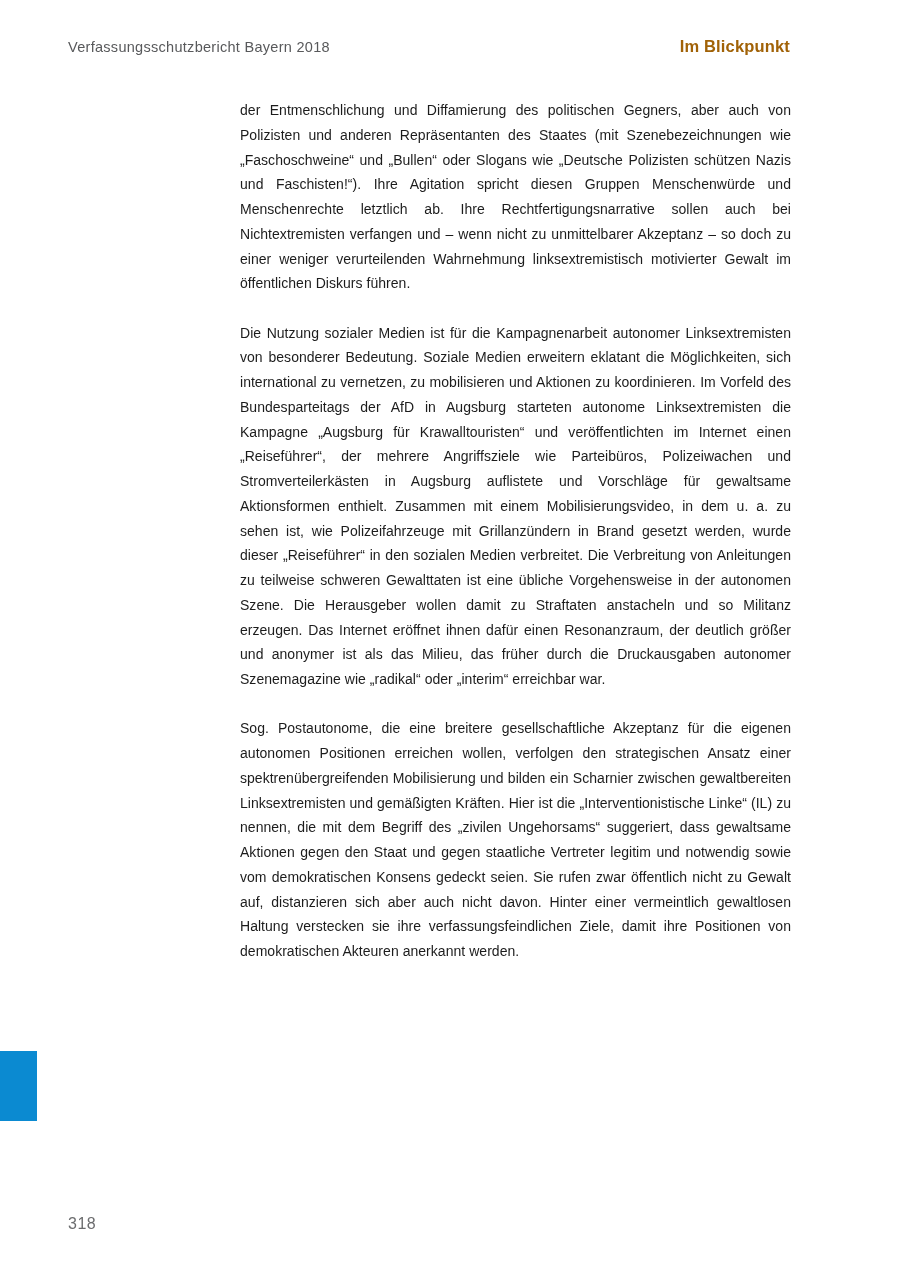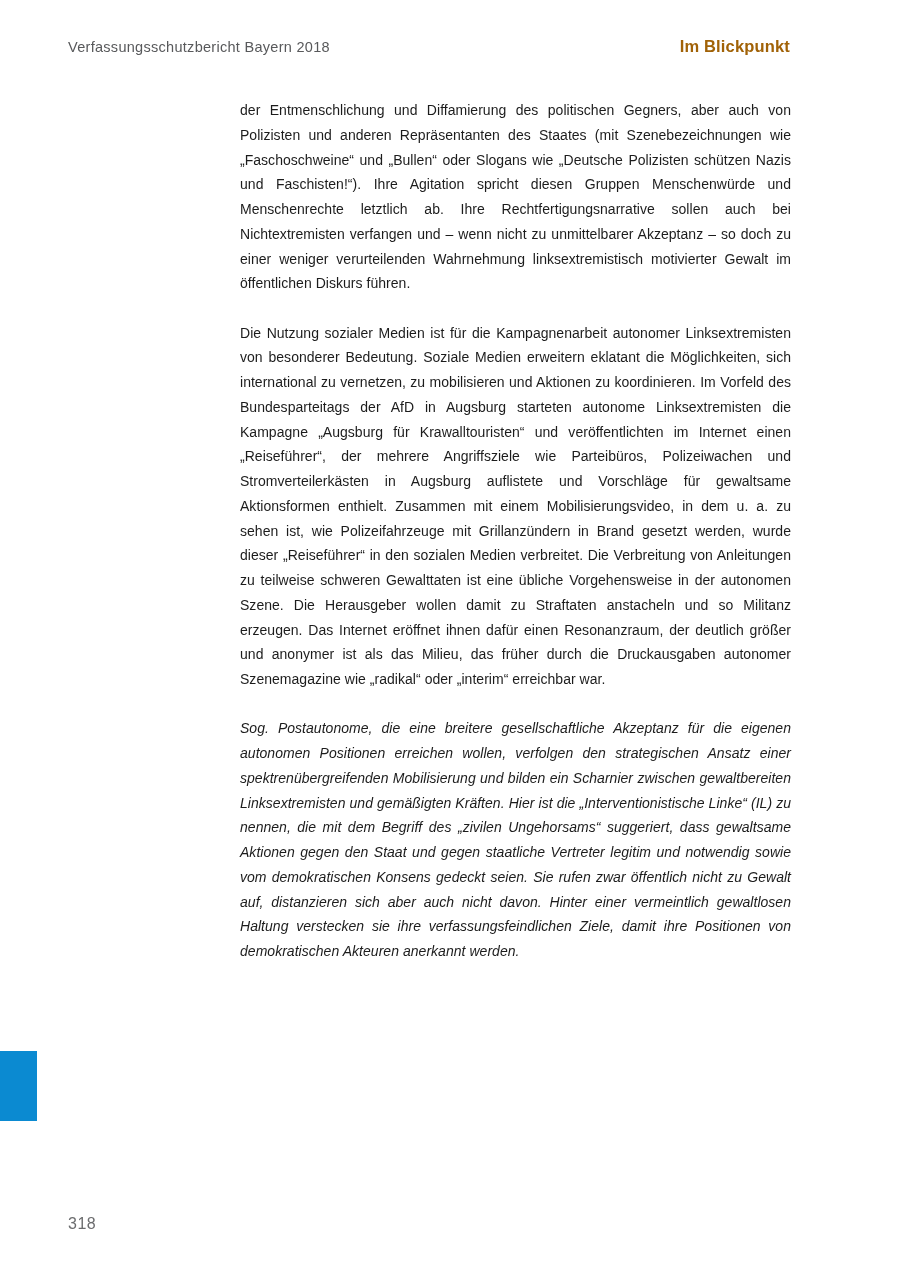--- a/index.html
+++ b/index.html
@@ -63,21 +63,20 @@
     color: #1c1c1c;
     text-align: justify;
     text-justify: inter-word;
     hyphens: manual;
     letter-spacing: 0.002em;
     word-spacing: 0.005em;
   }
 
   .body-paragraph:last-child {
     margin-bottom: 2px;
-    font-style: italic;
   }
 
   
   .chapter-tab {
     position: absolute;
     left: 0;
     top: 1051px;
     width: 37px;
     height: 70px;
     background: #0b8ad1;

